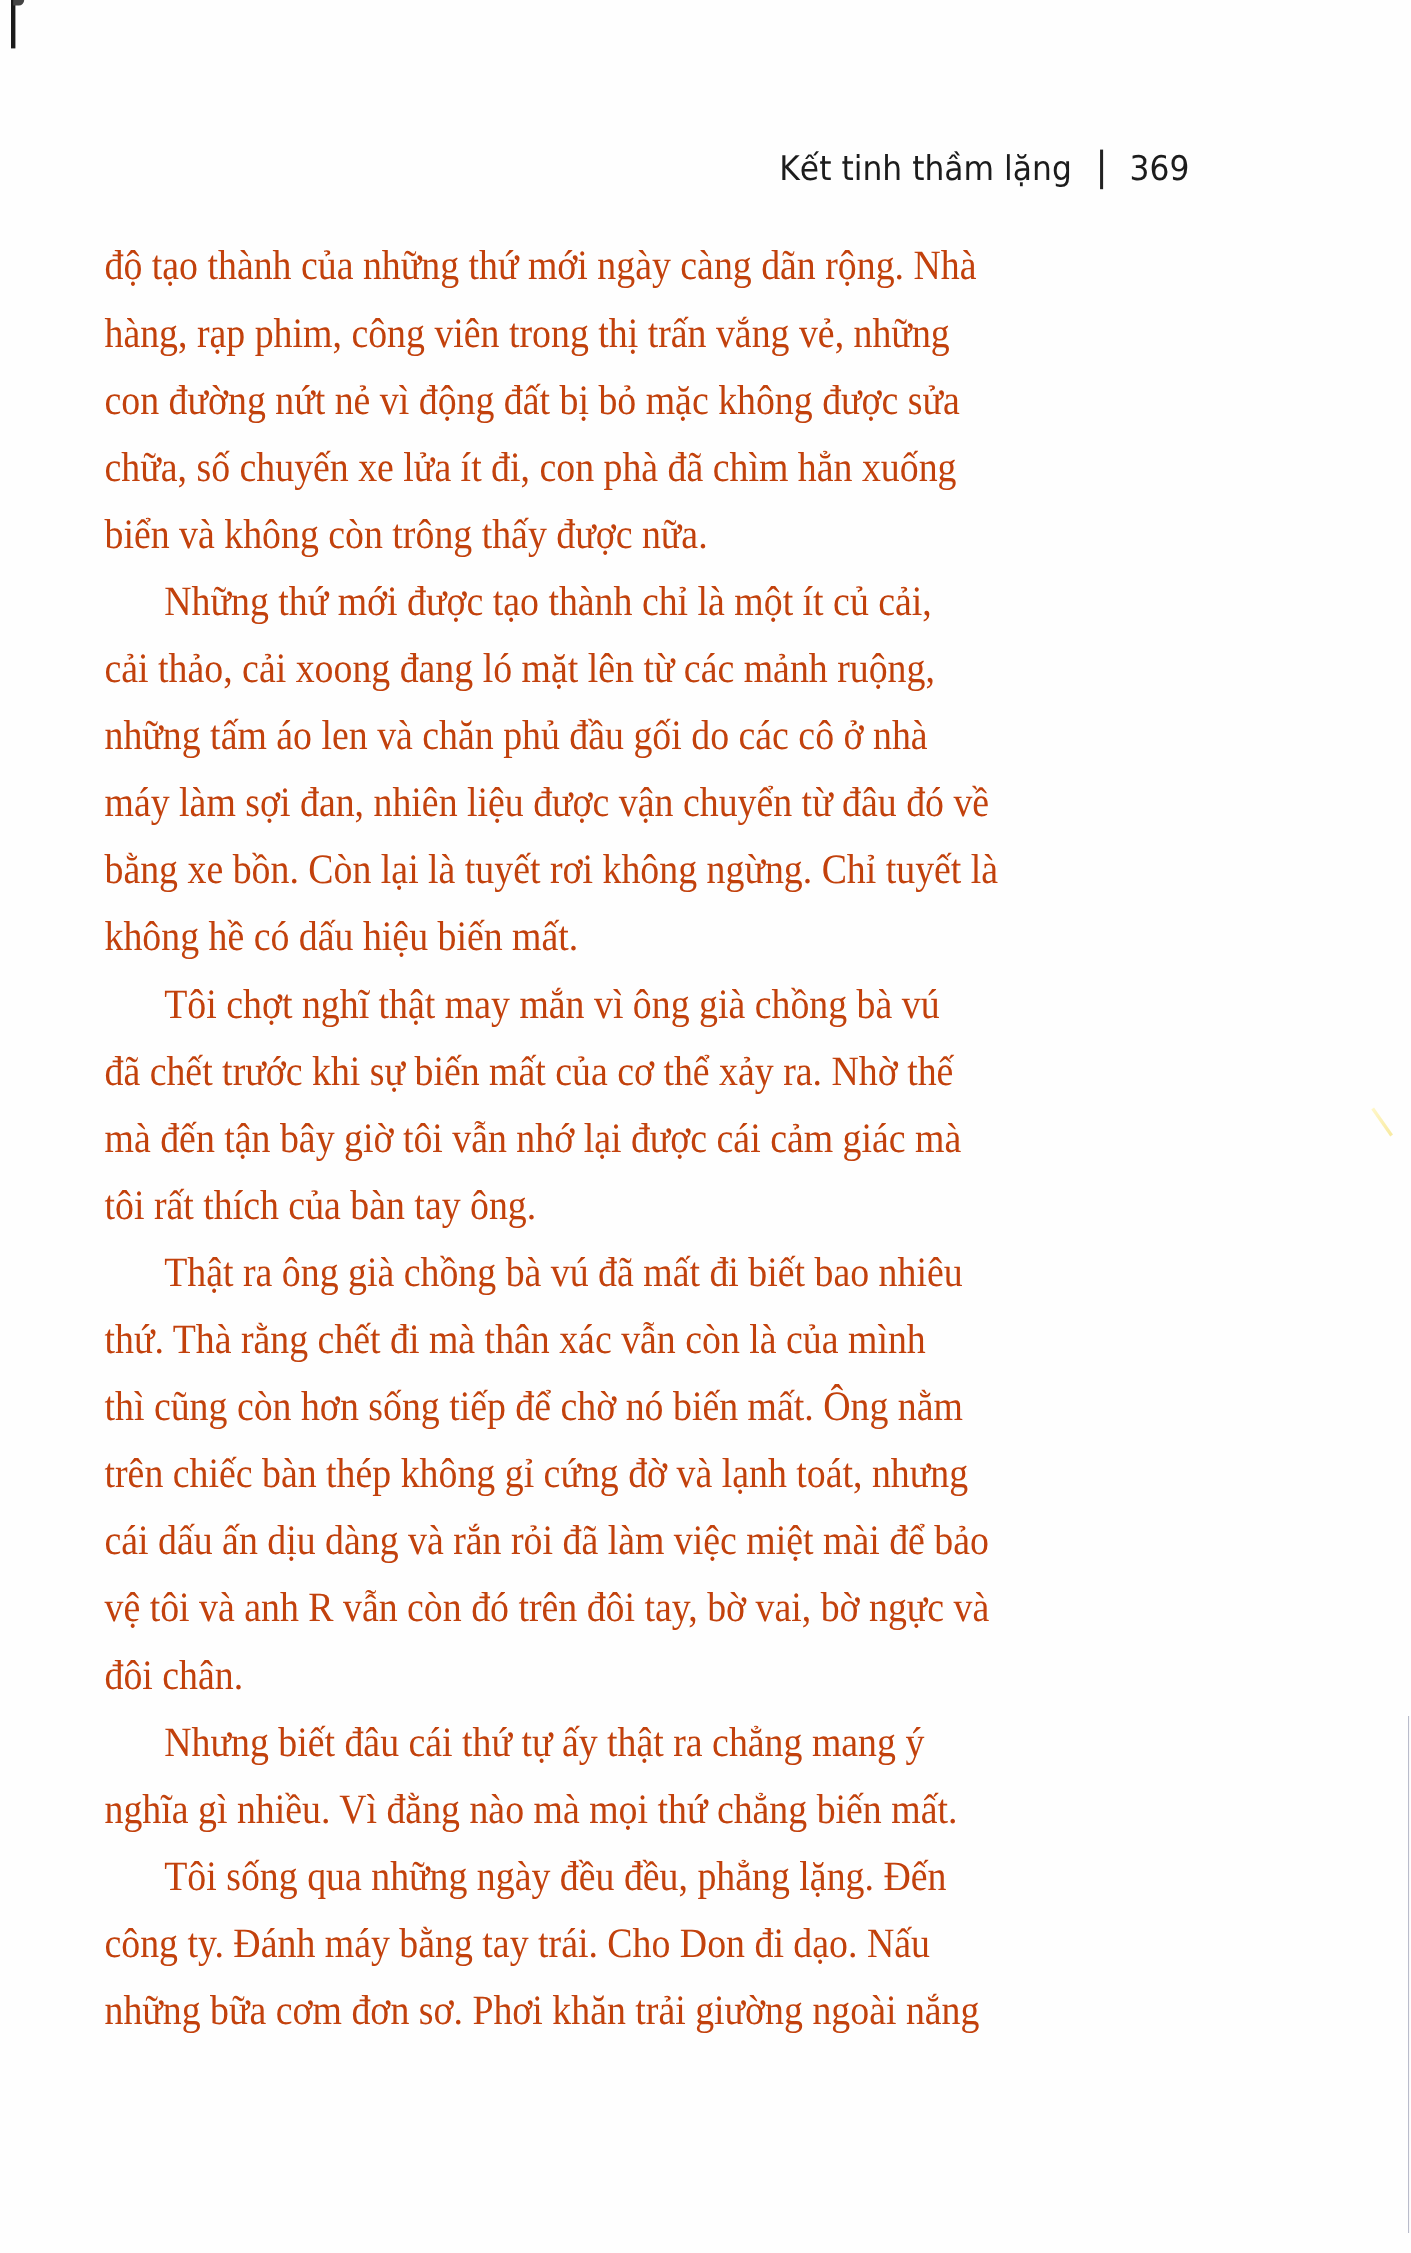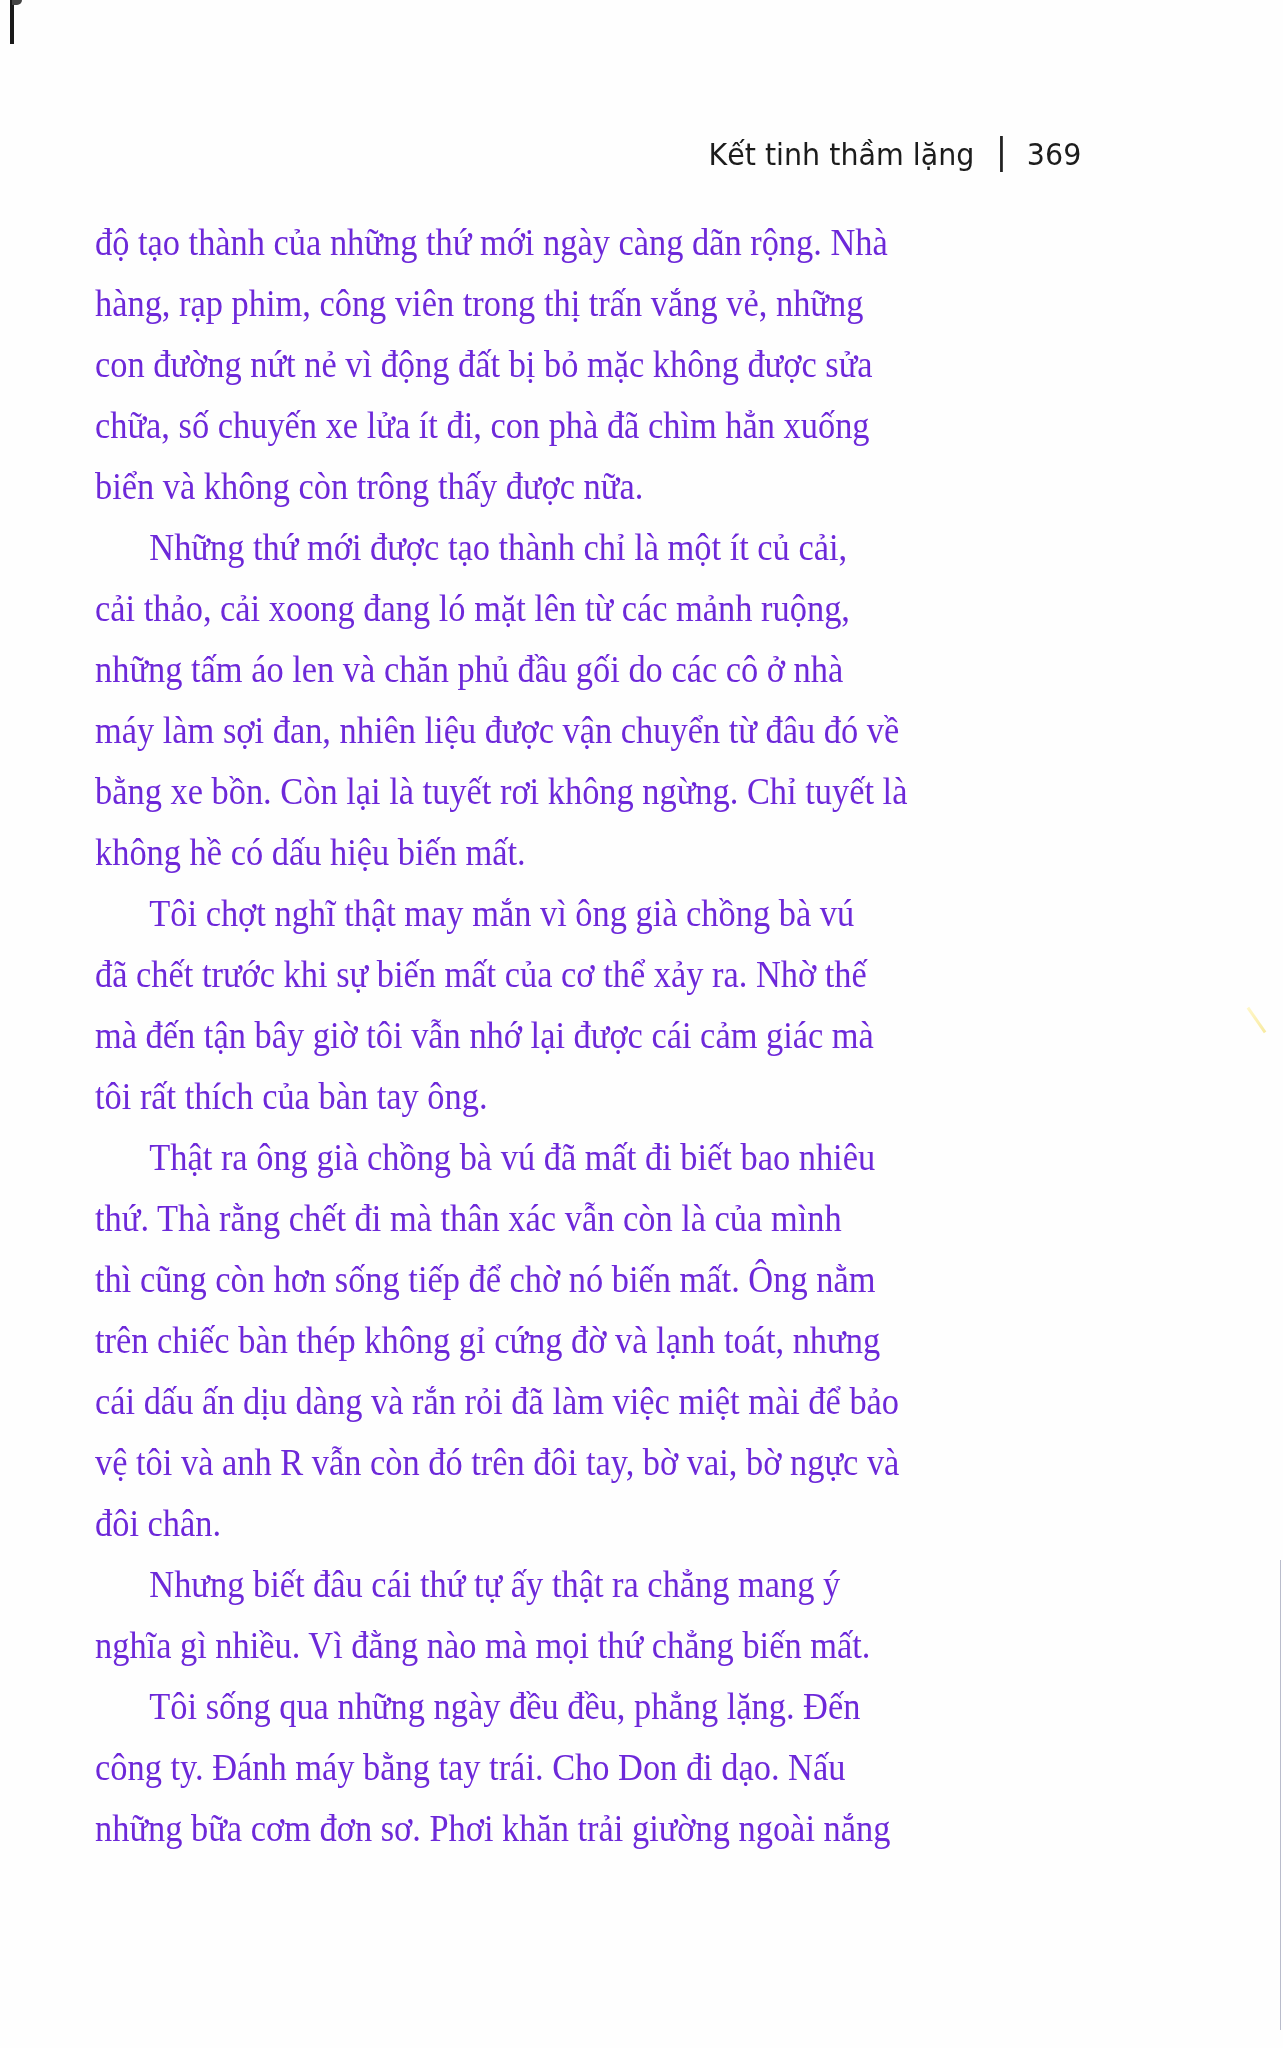--- a/index.html
+++ b/index.html
@@ -72,21 +72,21 @@
       margin: 0 26px 0 28px;
     }
     .page-body {
       position: absolute;
       left: 95px;
       top: 212px;
       width: 1130px;
       font-family: "Liberation Serif", serif;
       font-size: 38px;
       line-height: 61px;
-      color: #6d28d9;
+      color: #c2410c;
     }
     .line {
       display: block;
       white-space: nowrap;
       transform: scaleX(0.905);
       transform-origin: left center;
       height: 61px;
     }
     .line.indent {
       padding-left: 60px;

